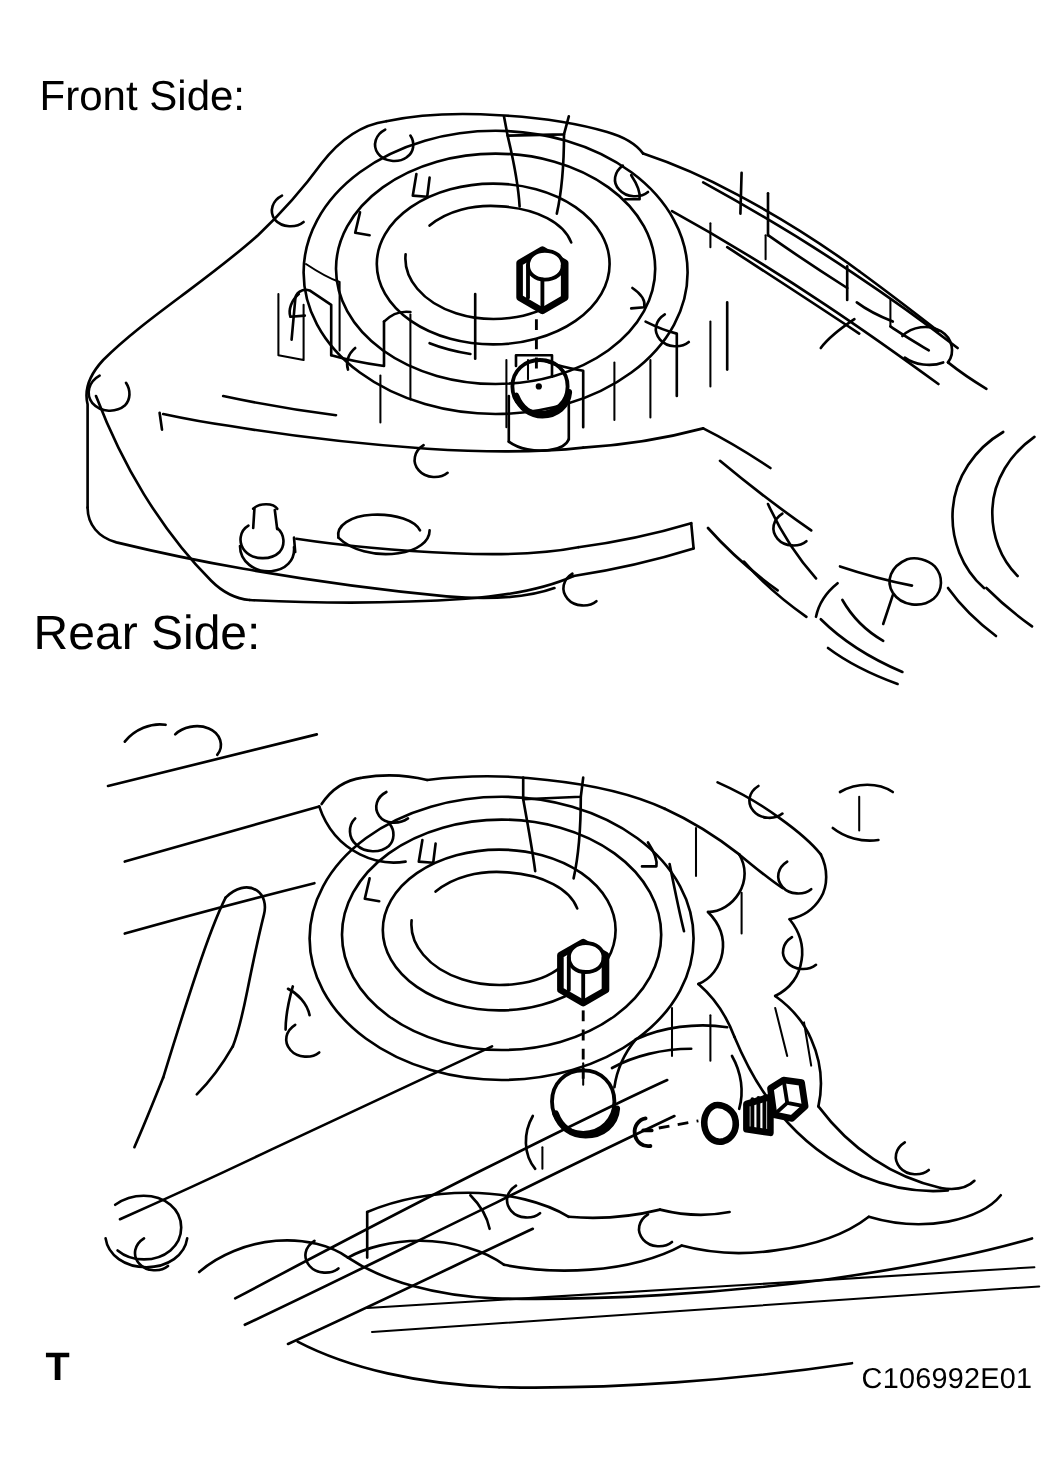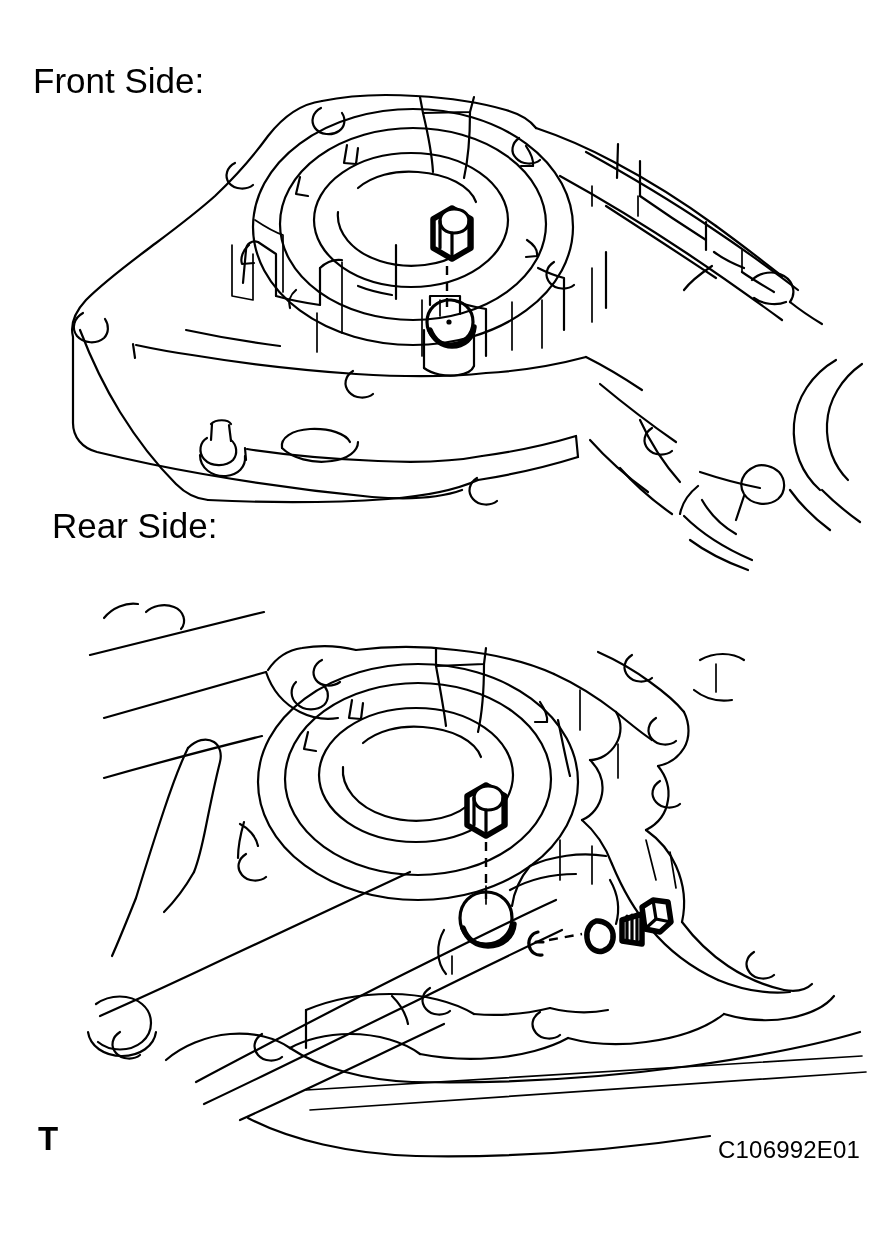--- a/index.html
+++ b/index.html
@@ -29,23 +29,23 @@
     color: #000000;
     white-space: nowrap;
     line-height: 1;
   }
   #label-front {
     left: 33px;
     top: 63px;
     font-size: 35px;
   }
   #label-rear {
-    left: 52px;
+    left: 28px;
     top: 508px;
-    font-size: 35px;
+    font-size: 40px;
   }
   #marker-t {
     left: 38px;
     top: 1122px;
     font-size: 33px;
     font-weight: bold;
   }
   #figure-code {
     left: 718px;
     top: 1138px;

